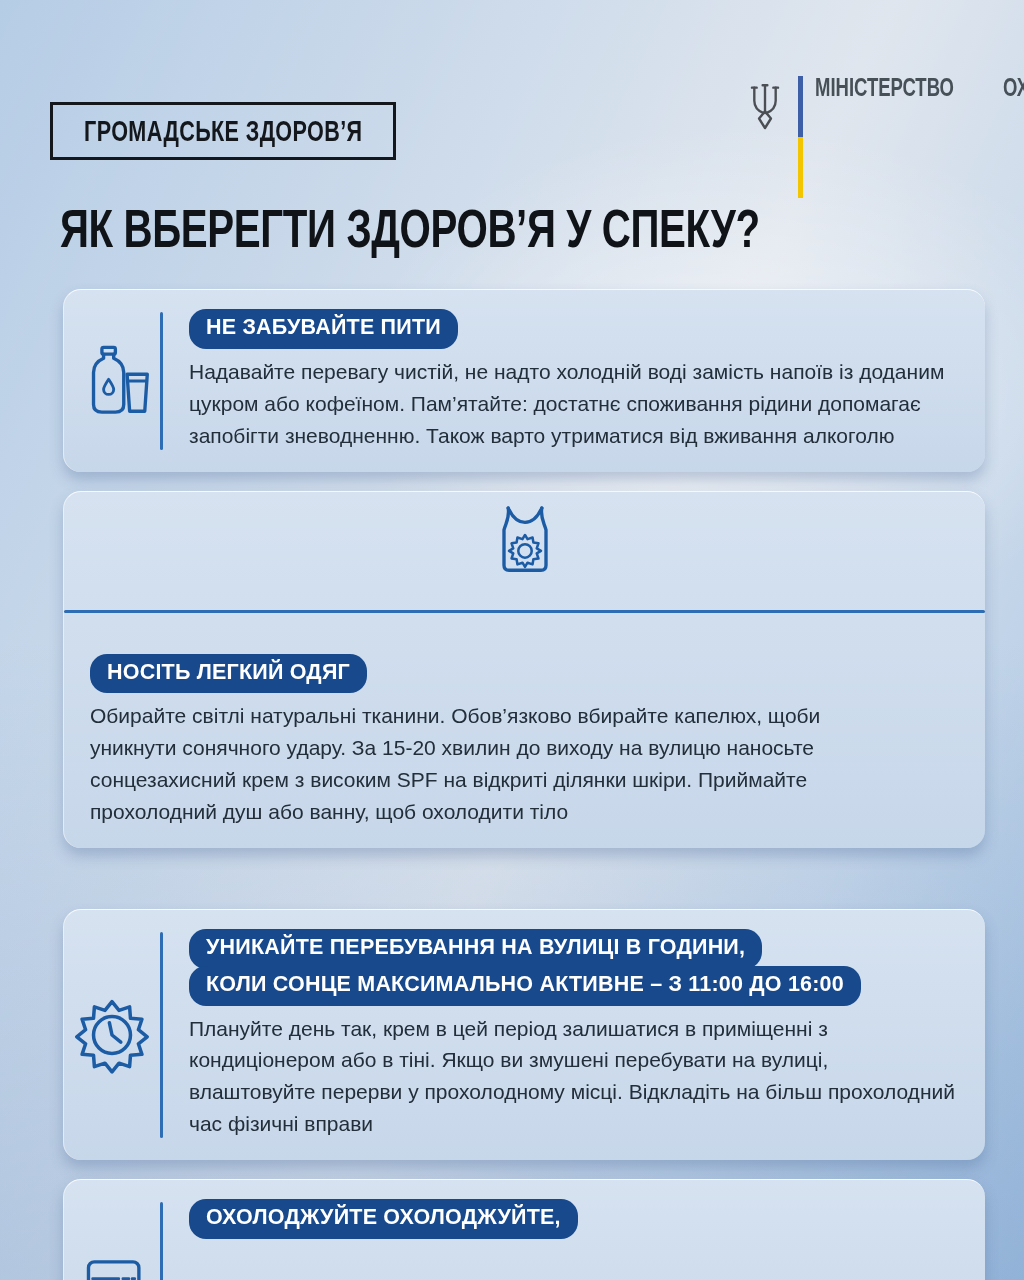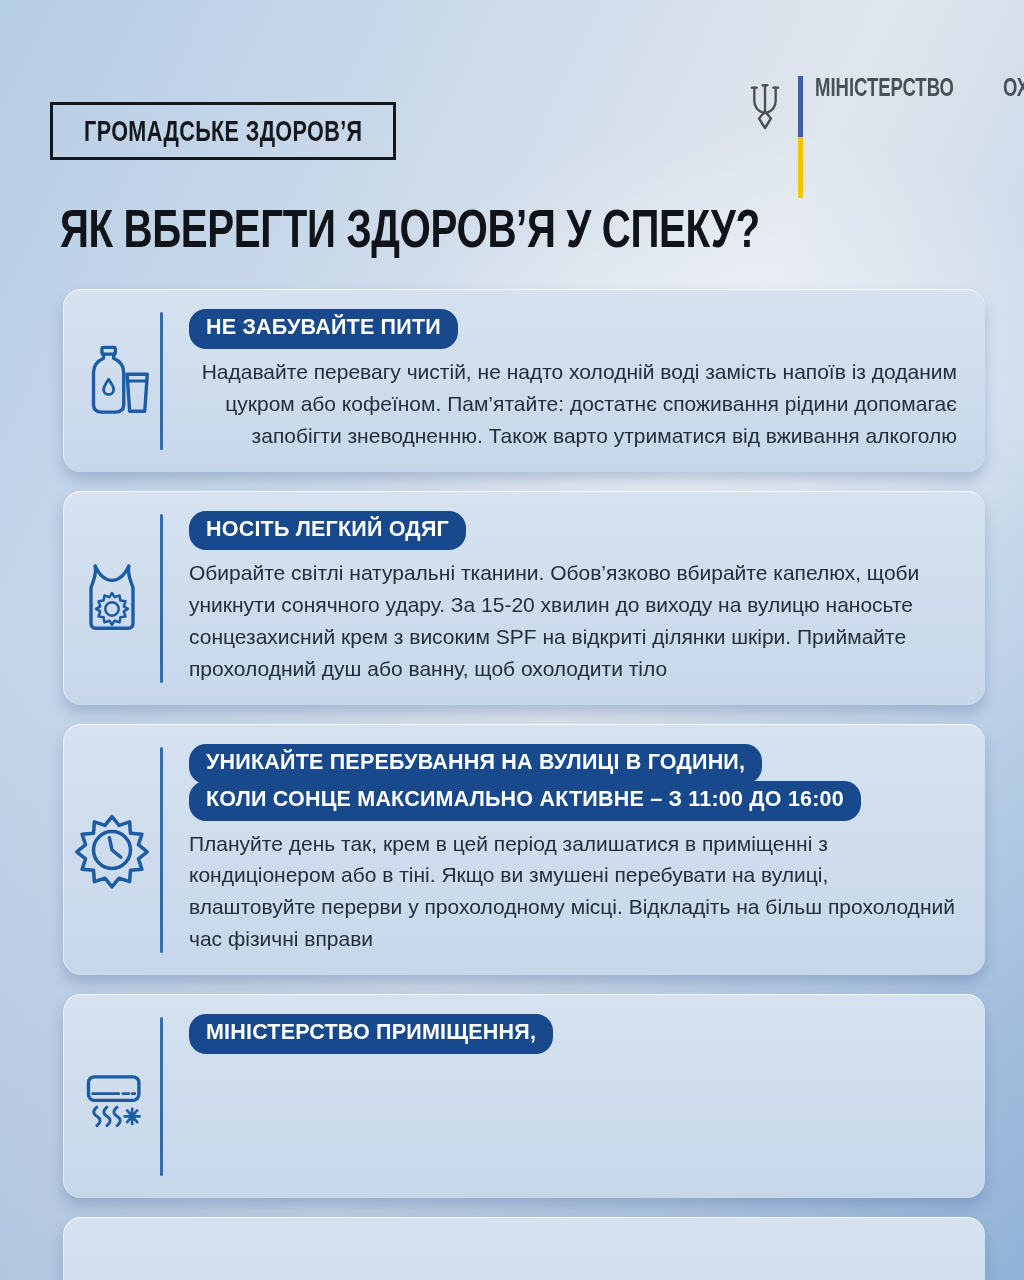--- a/index.html
+++ b/index.html
@@ -49,21 +49,21 @@
   .content{flex:1;padding:19px 28px 20px 26px;}
   .pill-stack{display:flex;flex-direction:column;align-items:flex-start;}
   .pill{
     display:inline-block;background:#17498c;color:#ffffff;font-weight:bold;
     font-size:21.5px;line-height:1.2;padding:6px 17px 8px;border-radius:17px;
     letter-spacing:0.2px;
   }
   .pill + .pill{margin-top:-3px;}
   .body{margin:7px 0 0;font-size:21px;line-height:1.52;color:#222e39;max-width:780px;}
   .ic{stroke:#1b5ca5;fill:none;stroke-width:4;stroke-linecap:round;stroke-linejoin:round;}
-  .min-c1{min-height:147px;text-align:right;} .min-c2{min-height:172px;} .min-c3{min-height:178px;}
+  .min-c1{min-height:147px;} .min-c2{min-height:172px;flex-direction:column;} .min-c3{min-height:178px;margin-top:42px;}
   .min-c4{min-height:203px;} .min-c5{min-height:182px;}
 </style>
 </head>
 <body>
 
 <div class="poster">
 
   <div class="badge">
     <span>ГРОМАДСЬКЕ ЗДОРОВ’Я</span>
   </div>
@@ -164,21 +164,21 @@
             <path d="M32 62 C27 66 27 70 32 73 C37 76 37 80 32 84" stroke-width="3.4"></path>
             <path d="M44 62 C39 66 39 70 44 73 C49 76 49 80 44 84" stroke-width="3.4"></path>
             <path d="M56 62 C51 66 51 70 56 73 C61 76 61 80 56 84" stroke-width="3.4"></path>
             <path d="M74 64 V82 M65 73 H83 M68 66 L80 80 M80 66 L68 80" stroke-width="3.2"></path>
           </g>
         </svg>
       </div>
       <div class="divider"></div>
       <div class="content">
         <div class="pill-stack">
-          <span class="pill">МІНІСТЕРСТВО ПРИМІЩЕННЯ,</span>
+          <span class="pill">ОХОЛОДЖУЙТЕ ОХОЛОДЖУЙТЕ,</span>
         </div>
       </div>
     </section>
 
     <section class="card min-c5">
       <div class="icon-col">
         
       </div>
 
       <div class="content">

